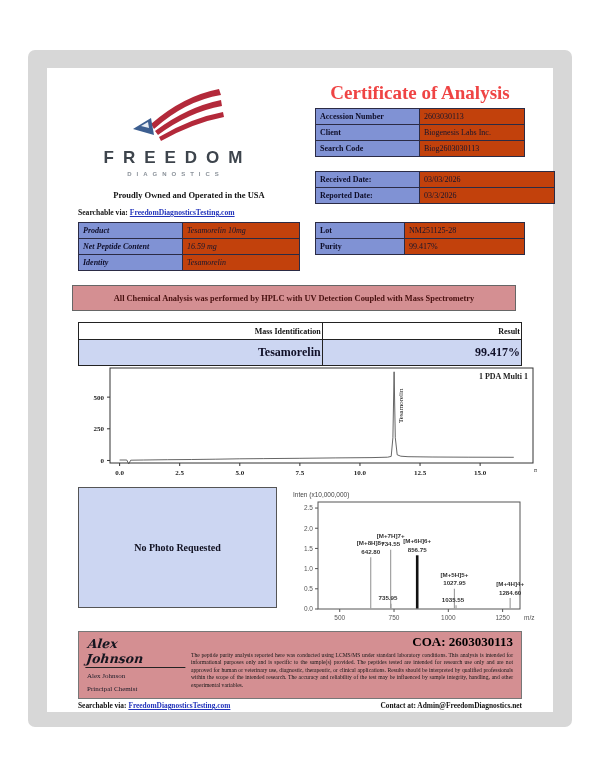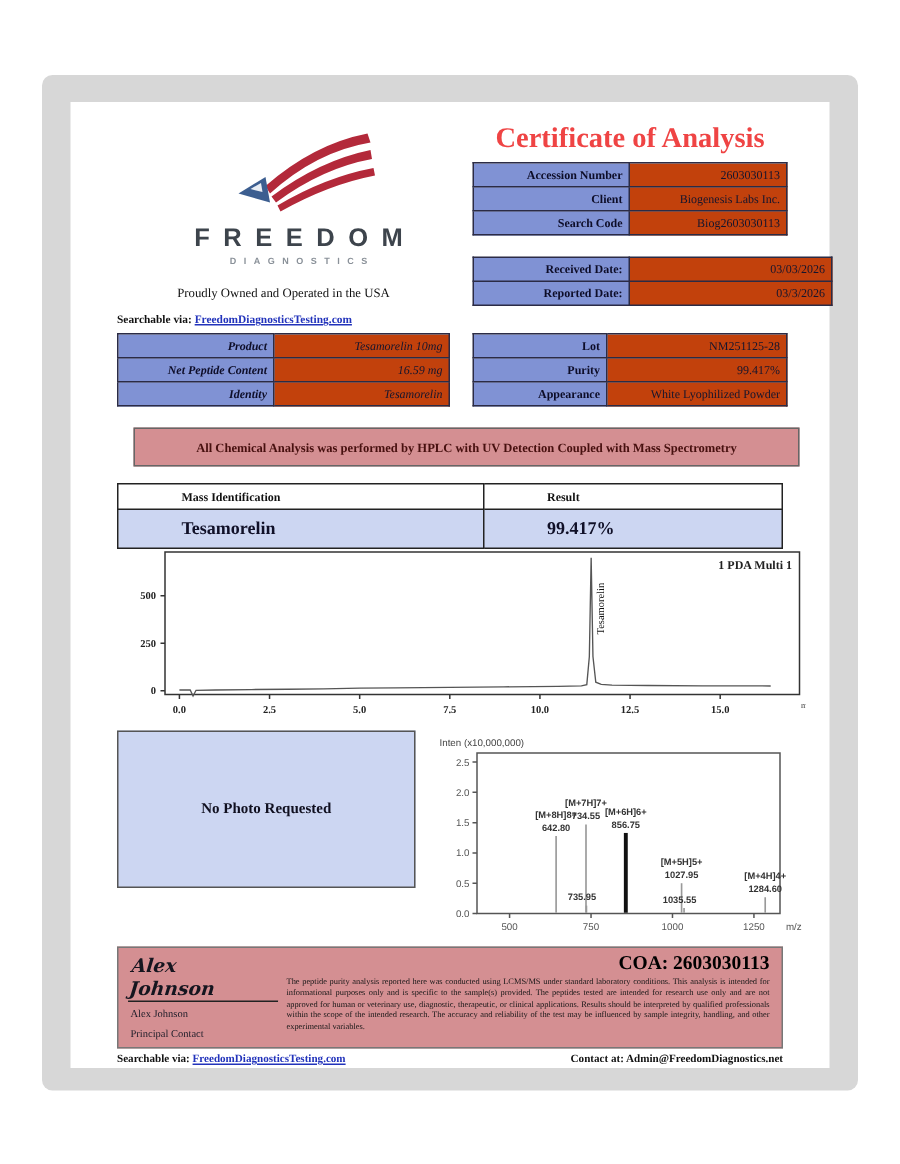--- a/index.html
+++ b/index.html
@@ -3,70 +3,70 @@
 <meta charset="utf-8">
 <style>
   html,body{margin:0;padding:0;}
   body{width:600px;height:776px;background:#ffffff;position:relative;overflow:hidden;
        font-family:"Liberation Serif",serif;color:#111;}
   .frame{position:absolute;left:28px;top:50px;width:544px;height:677px;background:#d7d7d7;border-radius:7px;}
   .page{position:absolute;left:19px;top:18px;width:506px;height:644px;background:#ffffff;}
   .abs{position:absolute;}
 
   
-  .logo-block{left:41px;top:18px;width:222px;text-align:center;}
+  .logo-block{left:15px;top:18px;width:222px;text-align:center;}
   .logo-name{font-family:"Liberation Sans",sans-serif;font-size:17px;font-weight:600;color:#3d444c;
              letter-spacing:9px;padding-left:9px;margin-top:2px;}
   .logo-sub{font-family:"Liberation Sans",sans-serif;font-size:6px;font-weight:600;color:#8a9199;
             letter-spacing:5px;padding-left:5px;margin-top:3px;}
-  .tagline{left:31px;top:122px;width:222px;text-align:center;font-size:8.5px;font-weight:normal;}
+  .tagline{left:31px;top:122px;width:222px;text-align:center;font-size:8.5px;font-weight:bold;}
   .search-line{font-size:7.6px;font-weight:bold;}
   .search-top{left:31px;top:140px;width:240px;text-align:left;}
   .lnk{color:#2233bb;text-decoration:underline;font-weight:bold;}
 
   
   .cert-title{left:258px;top:14px;width:230px;text-align:center;font-size:19px;font-weight:bold;color:#ef4444;}
 
   
-  table.info{border-collapse:collapse;width:100%;text-align:right;}
+  table.info{border-collapse:collapse;width:100%;}
   table.info td{border:1px solid #2b2b45;font-size:8px;padding:2.5px 4px;height:10px;}
   td.lab{background:#8092d4;font-weight:bold;color:#0d0d28;}
   td.val{background:#c2410c;color:#15152e;}
   .t-accession{left:268px;top:40px;width:210px;}
   .t-dates{left:268px;top:103px;width:240px;}
   .t-product{left:31px;top:154px;width:222px;font-style:italic;}
   .t-lot{left:268px;top:154px;width:210px;}
   .w95{width:95px;} .w80{width:80px;}
 
   
-  .banner{left:42px;top:217px;width:444px;height:26px;background:#d48f92;border:1px solid #666;
+  .banner{left:25px;top:217px;width:444px;height:26px;background:#d48f92;border:1px solid #666;
           box-sizing:border-box;display:flex;align-items:center;justify-content:center;
           font-size:8.4px;font-weight:bold;color:#47100f;text-align:center;}
 
   
   .t-mass{left:31px;top:254px;width:444px;}
   table.mass{border-collapse:collapse;width:100%;}
-  table.mass td{border:1px solid #222;text-align:left;padding-left:42px;}
+  table.mass td{border:1px solid #222;text-align:right;padding-left:42px;}
   .mass-h{font-size:8px;font-weight:bold;background:#fff;height:14px;}
   .mass-d{font-size:12px;font-weight:bold;background:#ccd6f2;height:23px;color:#101028;}
   .c55{width:55%;} .c45{width:45%;}
 
   
   .chrom-wrap{left:31px;top:298px;width:459px;height:114px;}
   .spec-wrap{left:244px;top:420px;width:248px;height:140px;}
   .ct{font:bold 7px "Liberation Serif",serif;fill:#222;}
   .cleg{font:bold 8px "Liberation Serif",serif;fill:#222;}
   .cpeak{font:7px "Liberation Serif",serif;fill:#111;}
   .cmin{font:5.5px "Liberation Serif",serif;fill:#333;}
   .stitle{font:6.5px "Liberation Sans",sans-serif;fill:#444;}
   .stick-lb{font:bold 6.2px "Liberation Sans",sans-serif;fill:#333;}
   .stick-t{font:6.5px "Liberation Sans",sans-serif;fill:#555;}
 
   
-  .photo-box{left:31px;top:419px;width:199px;height:105px;background:#ccd6f2;border:1.5px solid #555;
+  .photo-box{left:31px;top:419px;width:199px;height:121px;background:#ccd6f2;border:1.5px solid #555;
              box-sizing:border-box;display:flex;align-items:center;justify-content:center;
              font-size:10px;font-weight:bold;color:#101020;}
 
   
   .coa-box{left:31px;top:563px;width:444px;height:68px;background:#d48f92;border:1px solid #777;
            box-sizing:border-box;display:flex;}
   .sig-col{width:108px;padding:4px 0 0 8px;box-sizing:border-box;}
   .sig-script{font-family:"DejaVu Serif",serif;font-style:italic;font-weight:bold;font-size:12.5px;
               color:#15151f;display:inline-block;border-bottom:1px solid #222;padding:0 10px 1px 0;
               transform:skewX(-6deg);}
@@ -163,24 +163,20 @@
     <div class="abs t-lot">
       <table class="info">
           <tbody>
         <tr>
           <td class="lab w80">Lot</td>
           <td class="val">NM251125-28</td>
             </tr>
         <tr>
           <td class="lab w80">Purity</td>
           <td class="val">99.417%</td>
-            </tr>
-        <tr>
-          <td class="lab w80">Appearance</td>
-          <td class="val">White Lyophilized Powder</td>
             </tr>
       </tbody>
         </table>
     </div>
 
     <div class="abs banner">All Chemical Analysis was performed by HPLC with UV Detection Coupled with Mass Spectrometry</div>
 
     <div class="abs t-mass">
       <table class="mass">
           <tbody>
@@ -272,21 +268,21 @@
           <line x1="219.13892473118278" y1="120.5" x2="219.13892473118278" y2="110.09811320754717" stroke="#999" stroke-width="1.1"></line>
           <text x="219.13892473118278" y="98.09811320754717" text-anchor="middle" class="stick-lb">[M+4H]4+</text>
           <text x="219.13892473118278" y="106.59811320754717" text-anchor="middle" class="stick-lb">1284.60</text>
         </svg>
     </div>
 
     <div class="abs coa-box">
       <div class="sig-col">
         <span class="sig-script">Alex Johnson</span>
         <div class="sig-name">Alex Johnson</div>
-        <div class="sig-role">Principal Contact</div>
+        <div class="sig-role">Principal Chemist</div>
       </div>
       <div class="coa-col">
         <div class="coa-title">COA: 2603030113</div>
         <div class="coa-disc">The peptide purity analysis reported here was conducted using LCMS/MS under standard laboratory conditions. This analysis is intended for informational purposes only and is specific to the sample(s) provided. The peptides tested are intended for research use only and are not approved for human or veterinary use, diagnostic, therapeutic, or clinical applications. Results should be interpreted by qualified professionals within the scope of the intended research. The accuracy and reliability of the test may be influenced by sample integrity, handling, and other experimental variables.</div>
       </div>
     </div>
 
     <div class="abs footer">
       <div class="cell">
         <span>Searchable via:</span>

